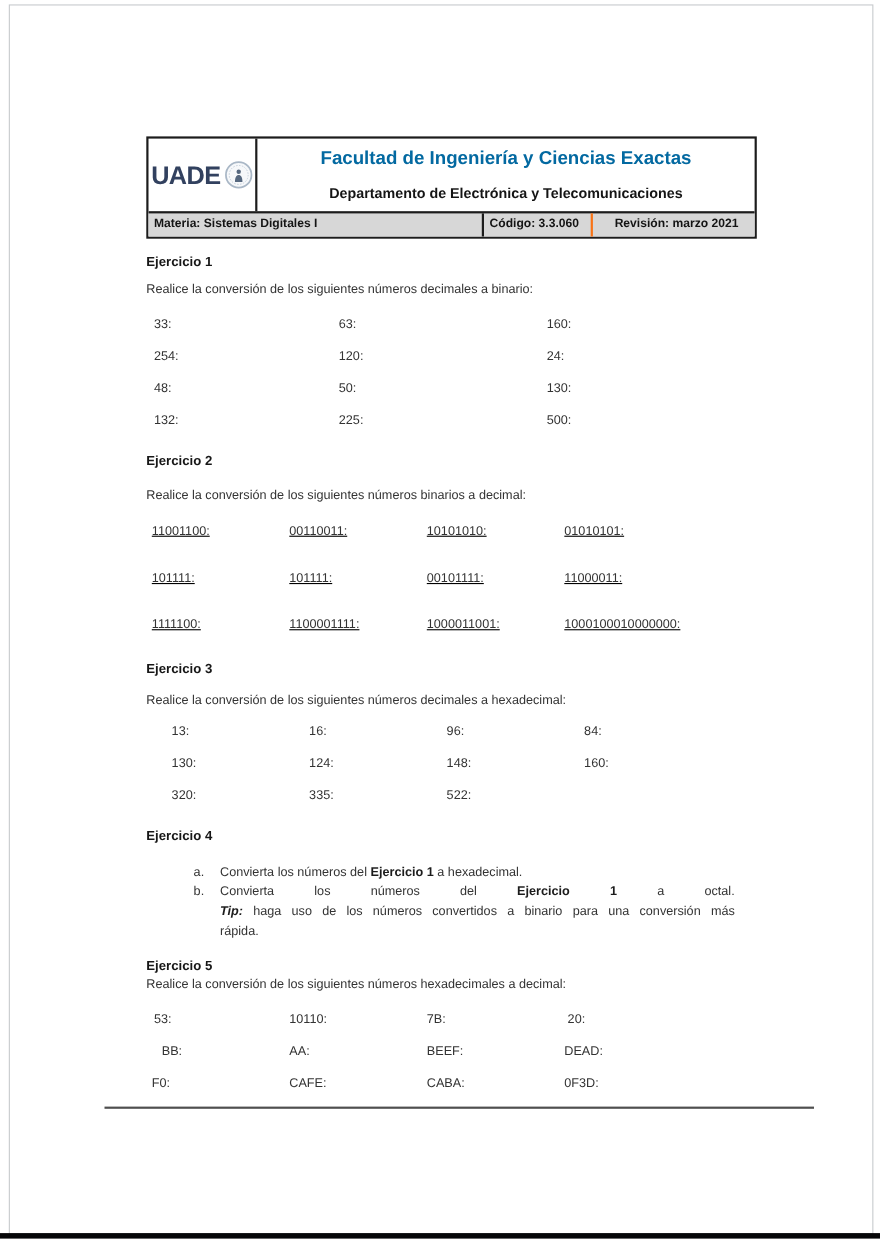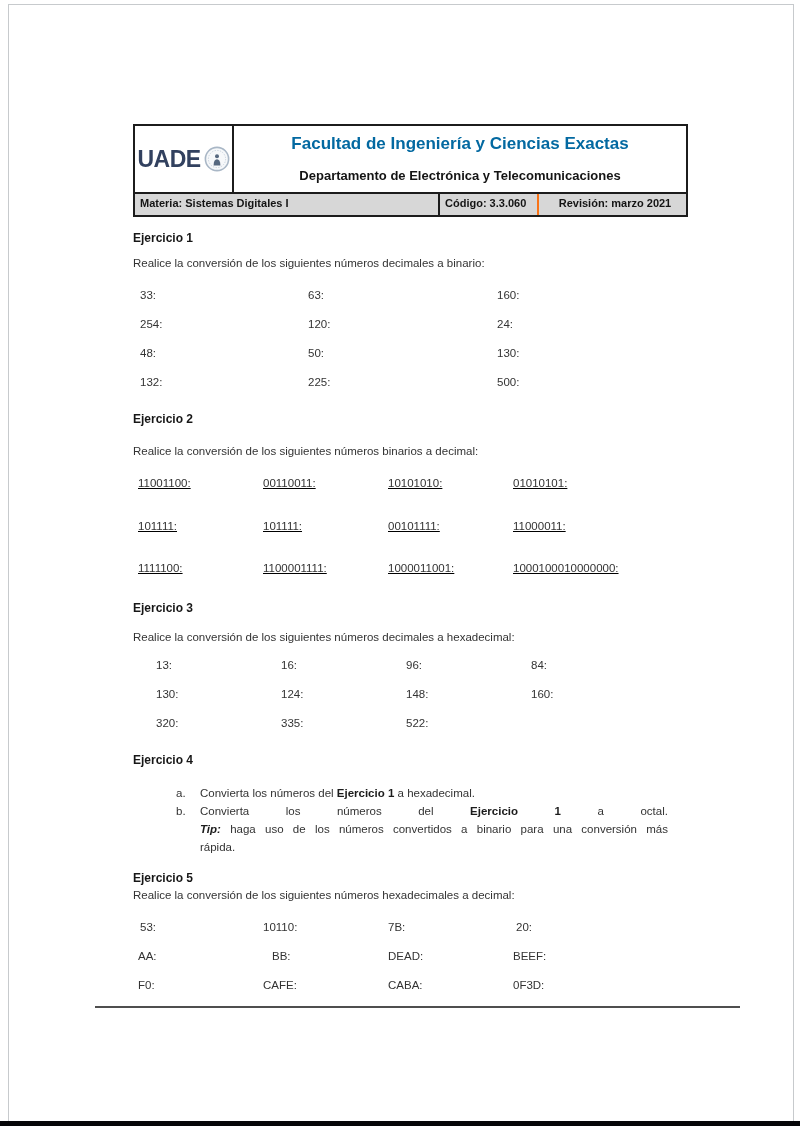--- a/index.html
+++ b/index.html
@@ -191,24 +191,24 @@
   <div class="abs tip-line" style="left:200px; top:822px;"><span class="tip-bold">Tip:</span><span> haga uso de los números convertidos a binario para una conversión más</span></div>
   <div class="abs li-text" style="left:200px; top:840px;">rápida.</div>
 
   <div class="abs ex-title" style="left:133px; top:871px;">Ejercicio 5</div>
   <div class="abs ex-intro" style="left:133px; top:888px;">Realice la conversión de los siguientes números hexadecimales a decimal:</div>
   <div class="abs grid4" style="left:138px; top:920px; width:550px;">
     <span class="cell-num" style="padding-left:2px;">53:</span>
     <span class="cell-num">10110:</span>
     <span class="cell-num">7B:</span>
     <span class="cell-num" style="padding-left:3px;">20:</span>
+    <span class="cell-num" style="padding-left:9px;">BB:</span>
     <span class="cell-num">AA:</span>
-    <span class="cell-num" style="padding-left:9px;">BB:</span>
+    <span class="cell-num">BEEF:</span>
     <span class="cell-num">DEAD:</span>
-    <span class="cell-num">BEEF:</span>
     <span class="cell-num">F0:</span>
     <span class="cell-num">CAFE:</span>
     <span class="cell-num">CABA:</span>
     <span class="cell-num">0F3D:</span>
   </div>
 
   <div class="footer-rule"></div>
   <div class="bottom-bar"></div>
 </div>
 

